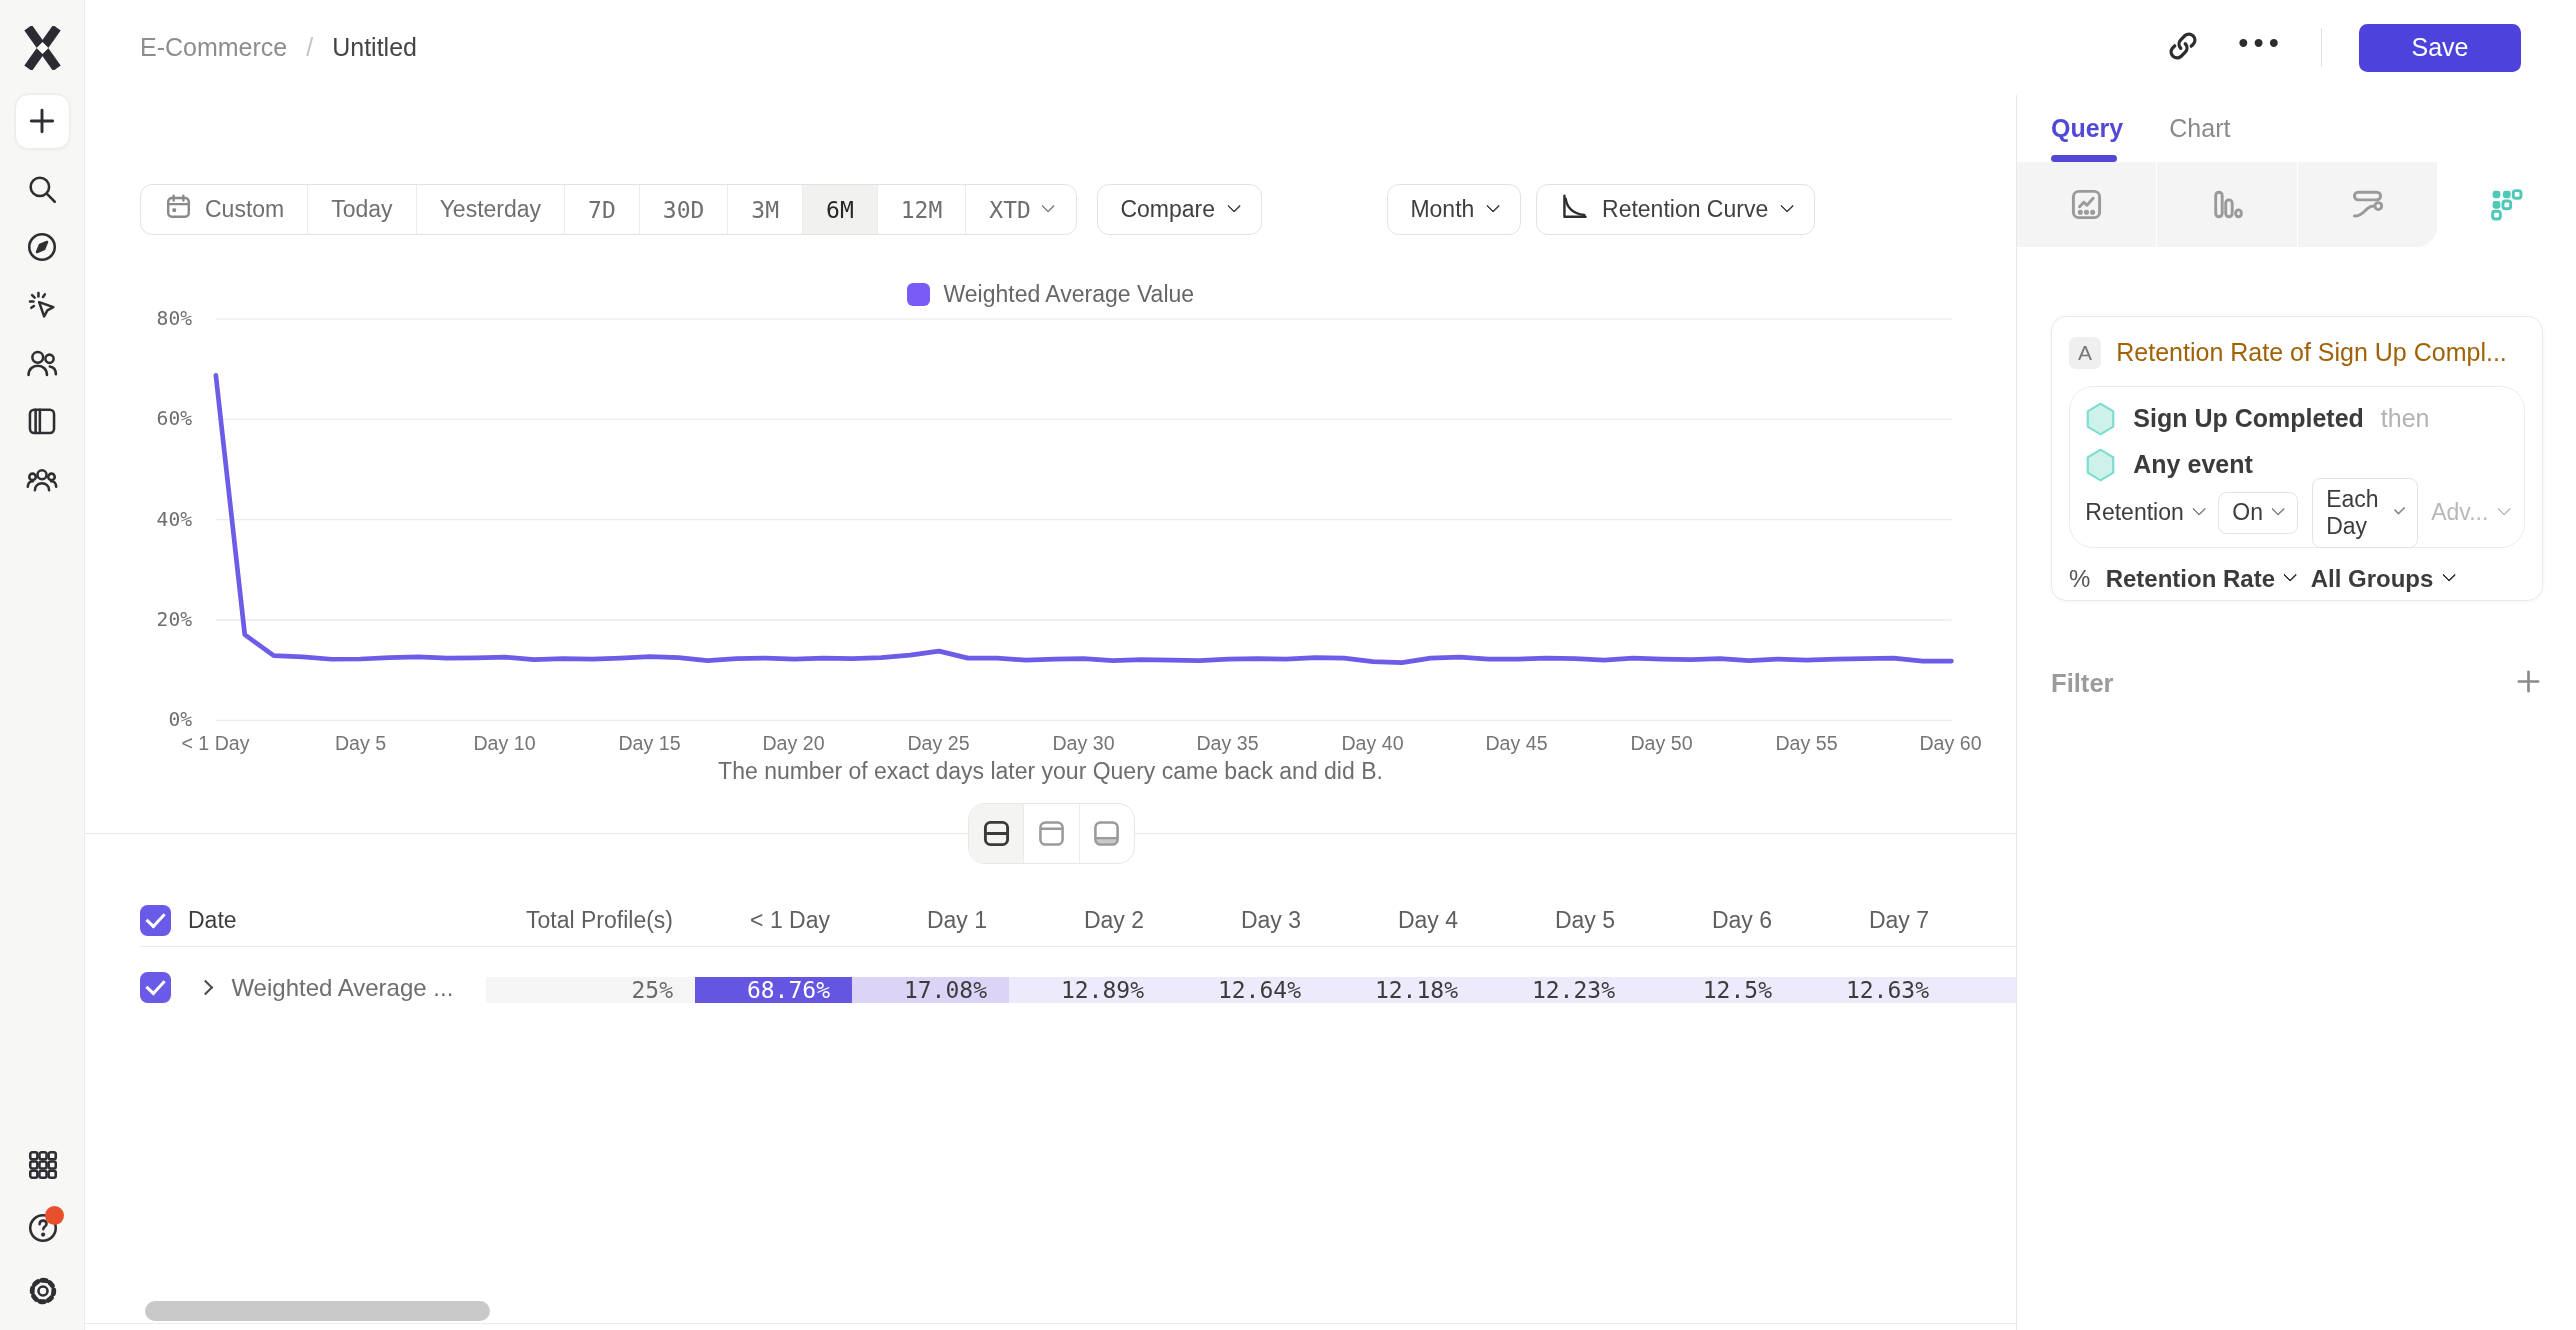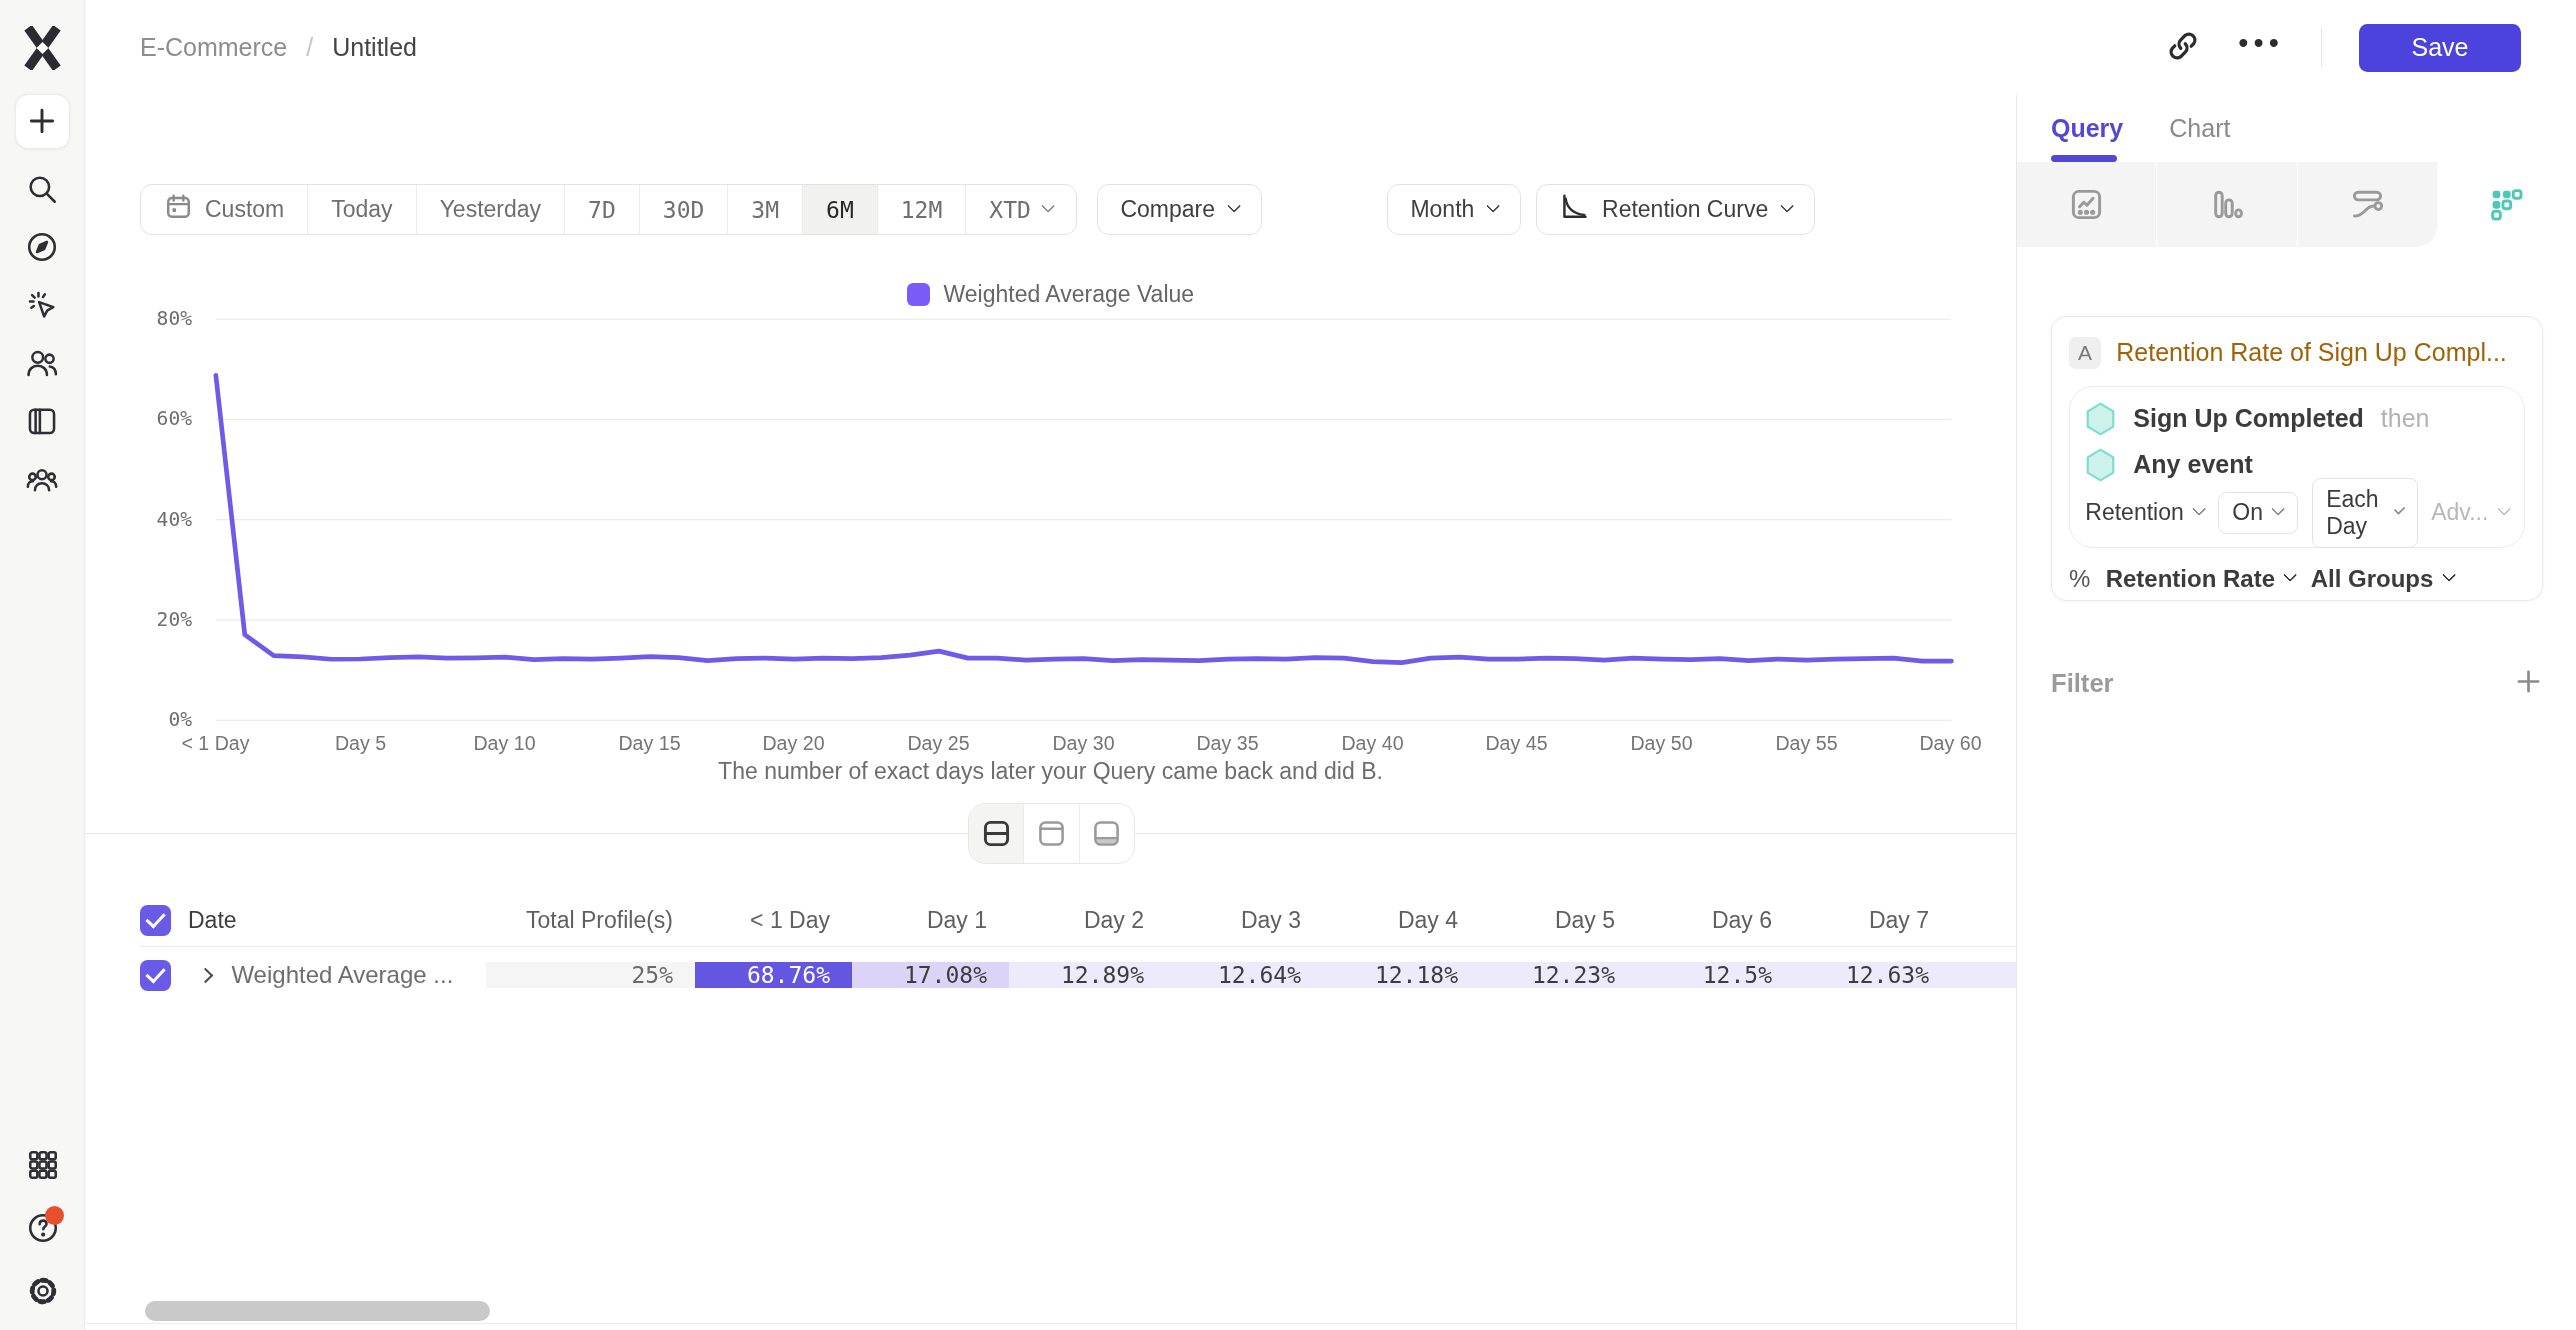--- a/index.html
+++ b/index.html
@@ -68,21 +68,21 @@
   .layout-pill { position:absolute; left:883px; top:708px; width:167px; height:61px; background:#fff;
     border:1.3px solid #e7e7e7; border-radius:17px; display:flex; overflow:hidden; }
   .layout-cell { flex:1; display:flex; align-items:center; justify-content:center; border-right:1.3px solid #ececec; }
   .layout-cell:last-child { border-right:none; }
   .layout-cell.selected { background:#f4f4f3; }
   .layout-cell svg { width:29px; height:29px; }
 
   
   .rtable { position:absolute; left:55px; top:799px; width:1968px; }
   .thead { display:flex; height:53px; align-items:center; border-bottom:0.9px solid #ececec; }
-  .trow { display:flex; height:56px; align-items:center; }
+  .trow { display:flex; height:56px; align-items:flex-end; }
   .col-date { width:346px; display:flex; align-items:center; gap:17px; }
   .col-total { width:209px; }
   .col-n { width:157px; }
   .hcell { text-align:right; padding-right:22px; font-size:23px; color:#5f5f5f; }
   .hcell-date { font-size:23px; color:#3d3d3d; }
   .vcell { display:flex; align-items:center; justify-content:flex-end; padding-right:22px; font-size:23px; color:#4a4a4a; }
   .c-gray { background:#f5f5f5; color:#6a6a6a; }
   .c-dark { background:#6556e2; color:#fff; }
   .c-light { background:#dbd4f6; color:#3c3c3c; }
   .c-faint { background:#edeafb; color:#3c3c3c; }

